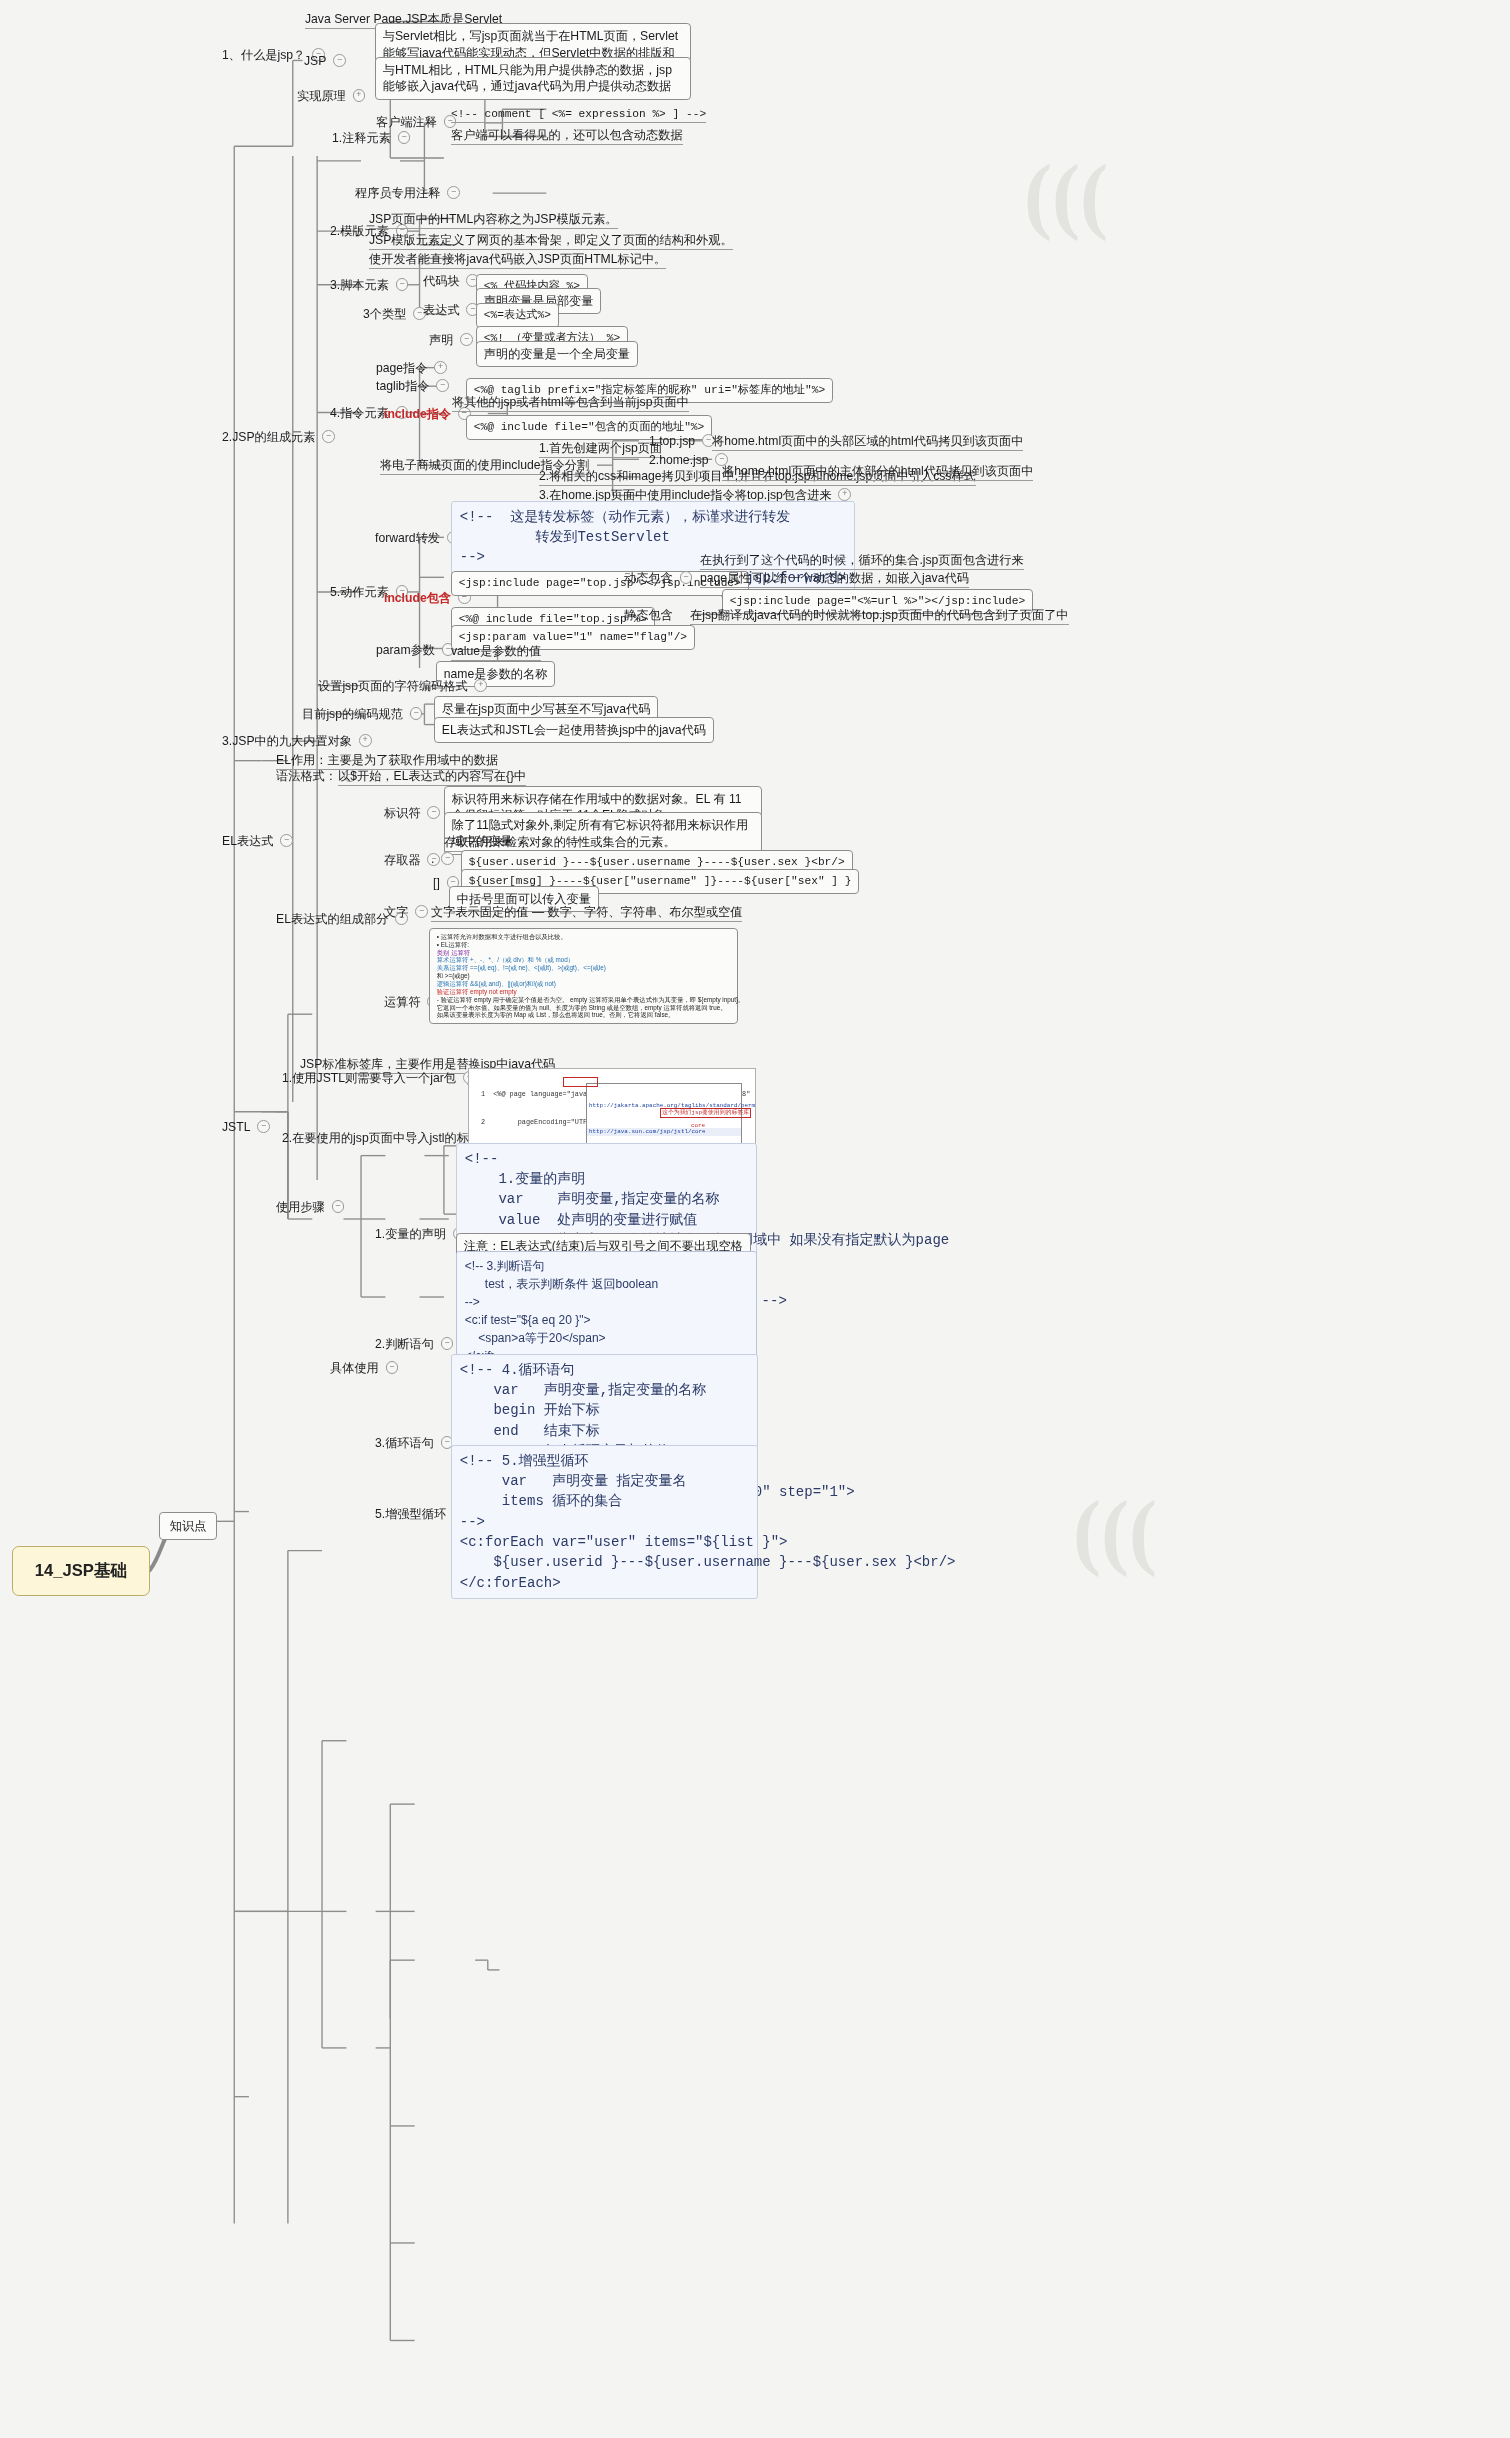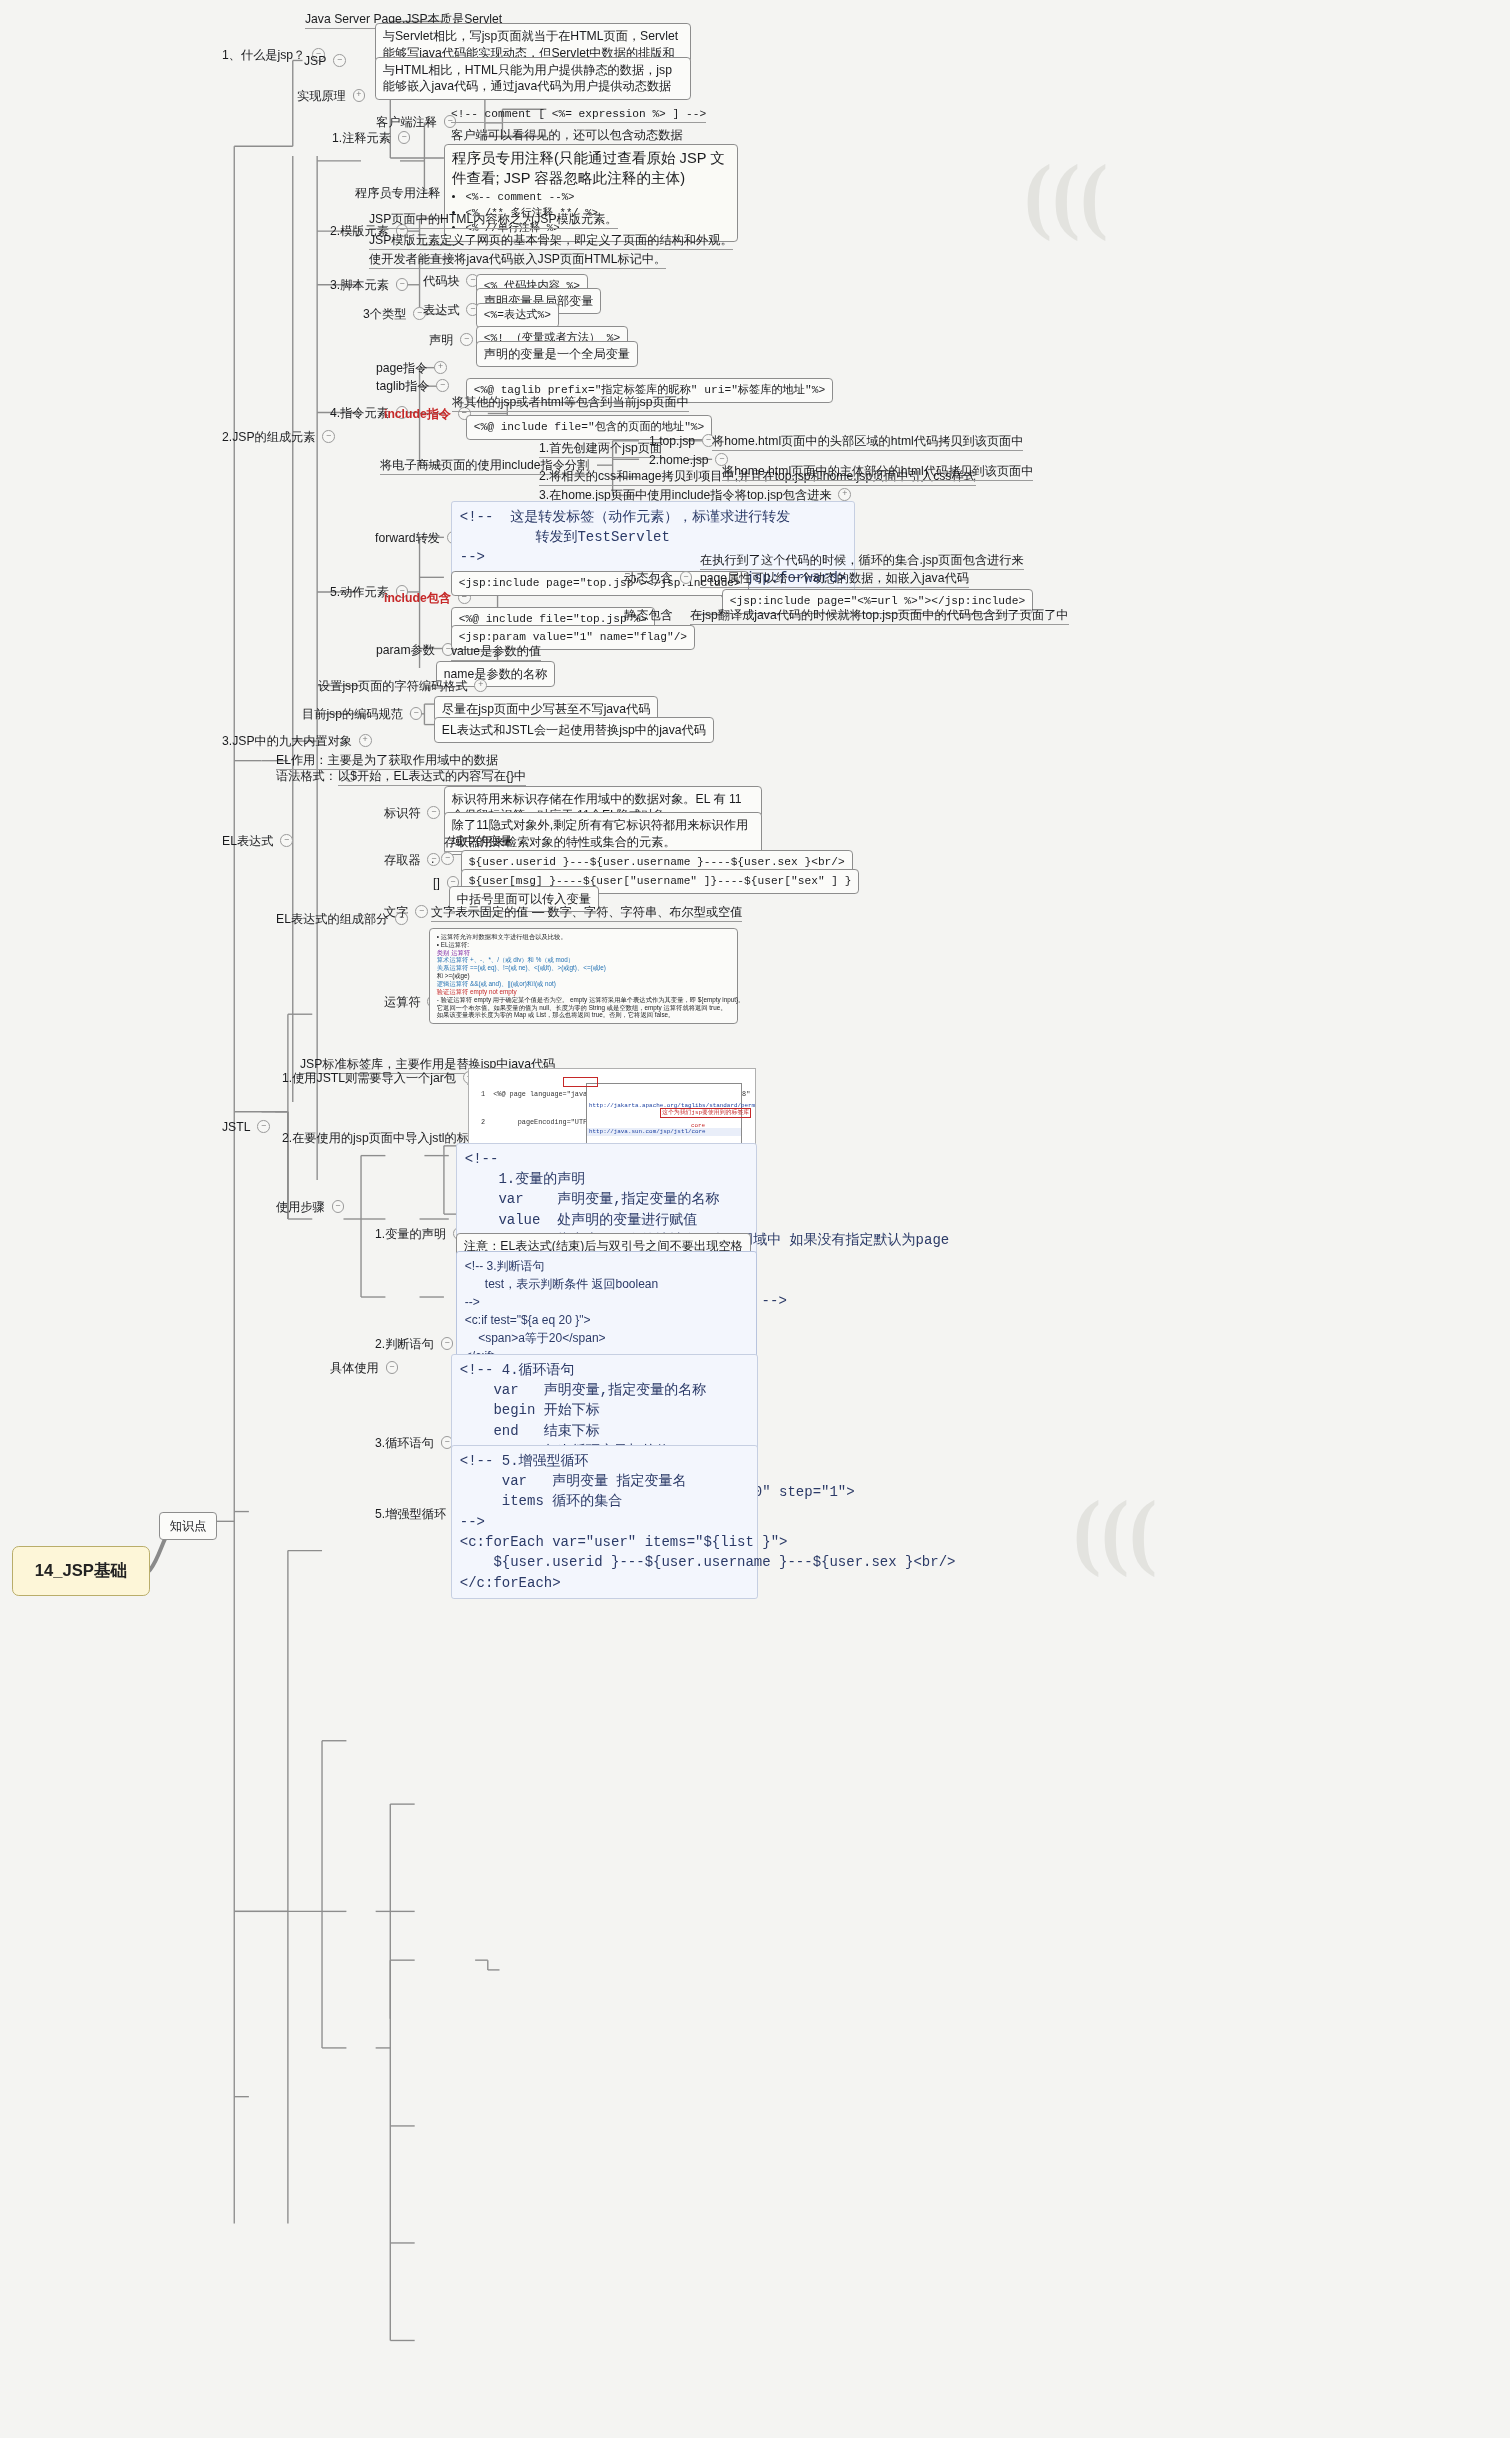--- a/index.html
+++ b/index.html
@@ -241,28 +241,20 @@
     <span>1.注释元素</span><span class="tog">−</span>
   </div>
   <div class="node" style="left:376px;top:115px;">
     <span>客户端注释</span><span class="tog">−</span>
   </div>
   <div class="node ul code" style="left:451px;top:107px;">&lt;!-- comment [ &lt;%= expression %&gt; ] --&gt;</div>
   <div class="node ul" style="left:451px;top:128px;">客户端可以看得见的，还可以包含动态数据</div>
   <div class="node" style="left:355px;top:186px;">
     <span>程序员专用注释</span><span class="tog">−</span>
   </div>
-  <div class="node box wrap" style="left:444px;top:144px;width:278px;background:#fafaf6;">
-    <div class="big">程序员专用注释(只能通过查看原始 JSP 文件查看; JSP 容器忽略此注释的主体)</div>
-    <ul class="bul">
-      <li class="code">&lt;%-- comment --%&gt;</li>
-      <li class="code">&lt;% /** 多行注释 **/ %&gt;</li>
-      <li class="code">&lt;% //单行注释 %&gt;</li>
-    </ul>
-  </div>
 
   <div class="node" style="left:330px;top:224px;">
     <span>2.模版元素</span><span class="tog">−</span>
   </div>
   <div class="node ul" style="left:369px;top:212px;">JSP页面中的HTML内容称之为JSP模版元素。</div>
   <div class="node ul" style="left:369px;top:233px;">JSP模版元素定义了网页的基本骨架，即定义了页面的结构和外观。</div>
 
   <div class="node" style="left:330px;top:278px;">
     <span>3.脚本元素</span><span class="tog">−</span>
   </div>

